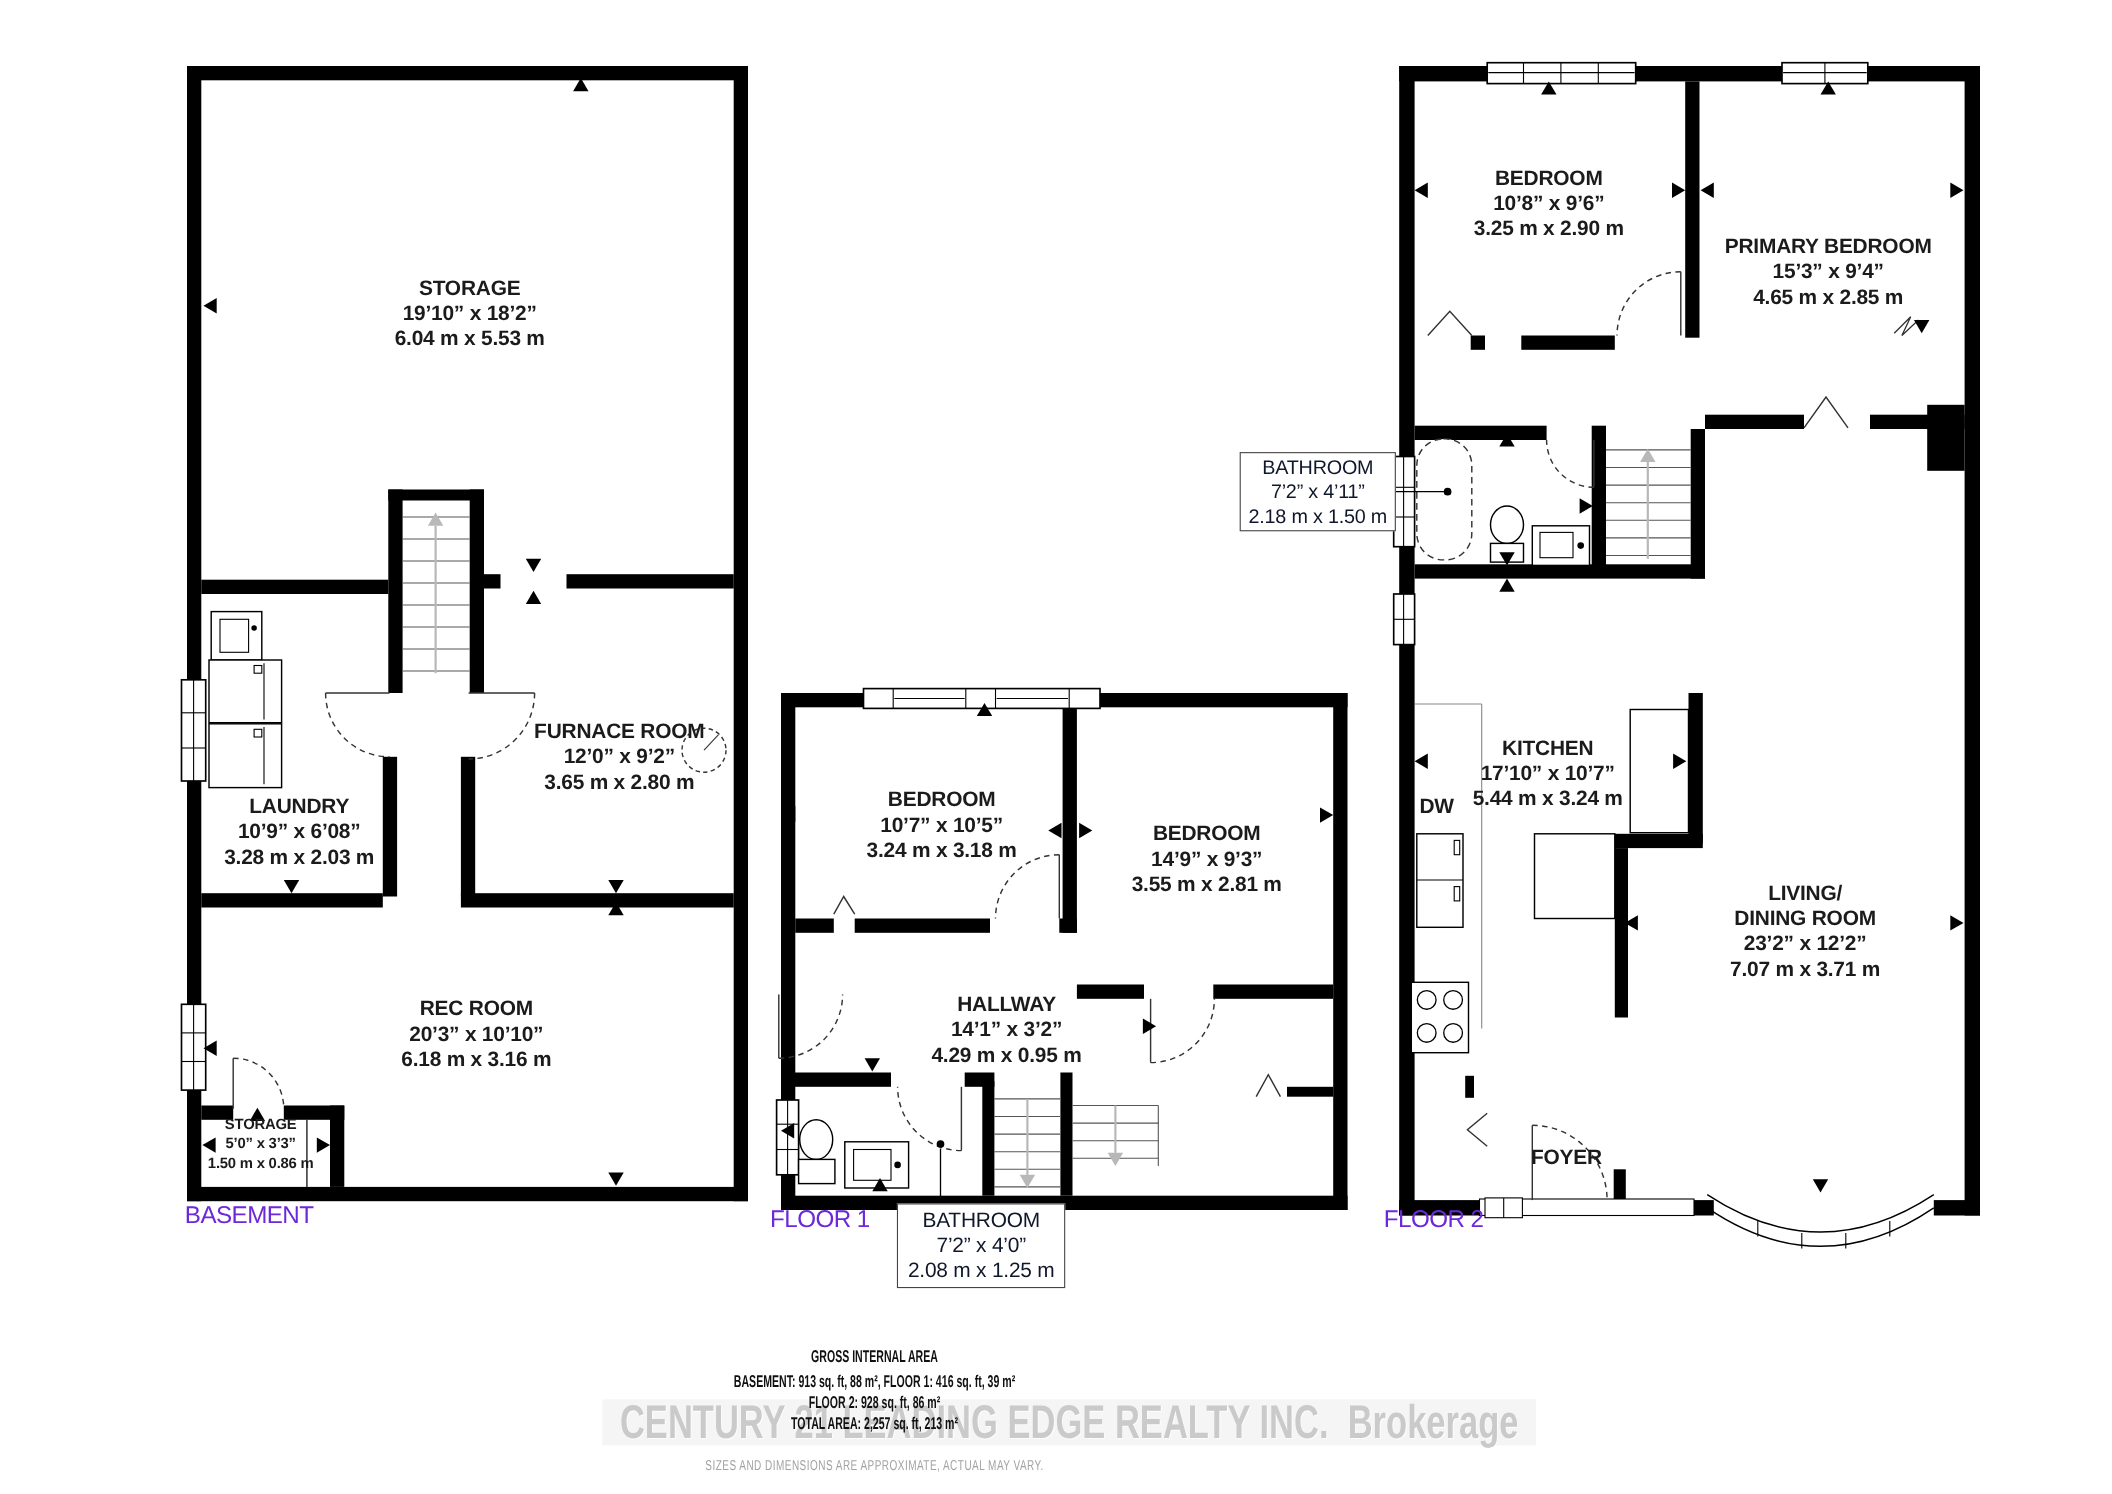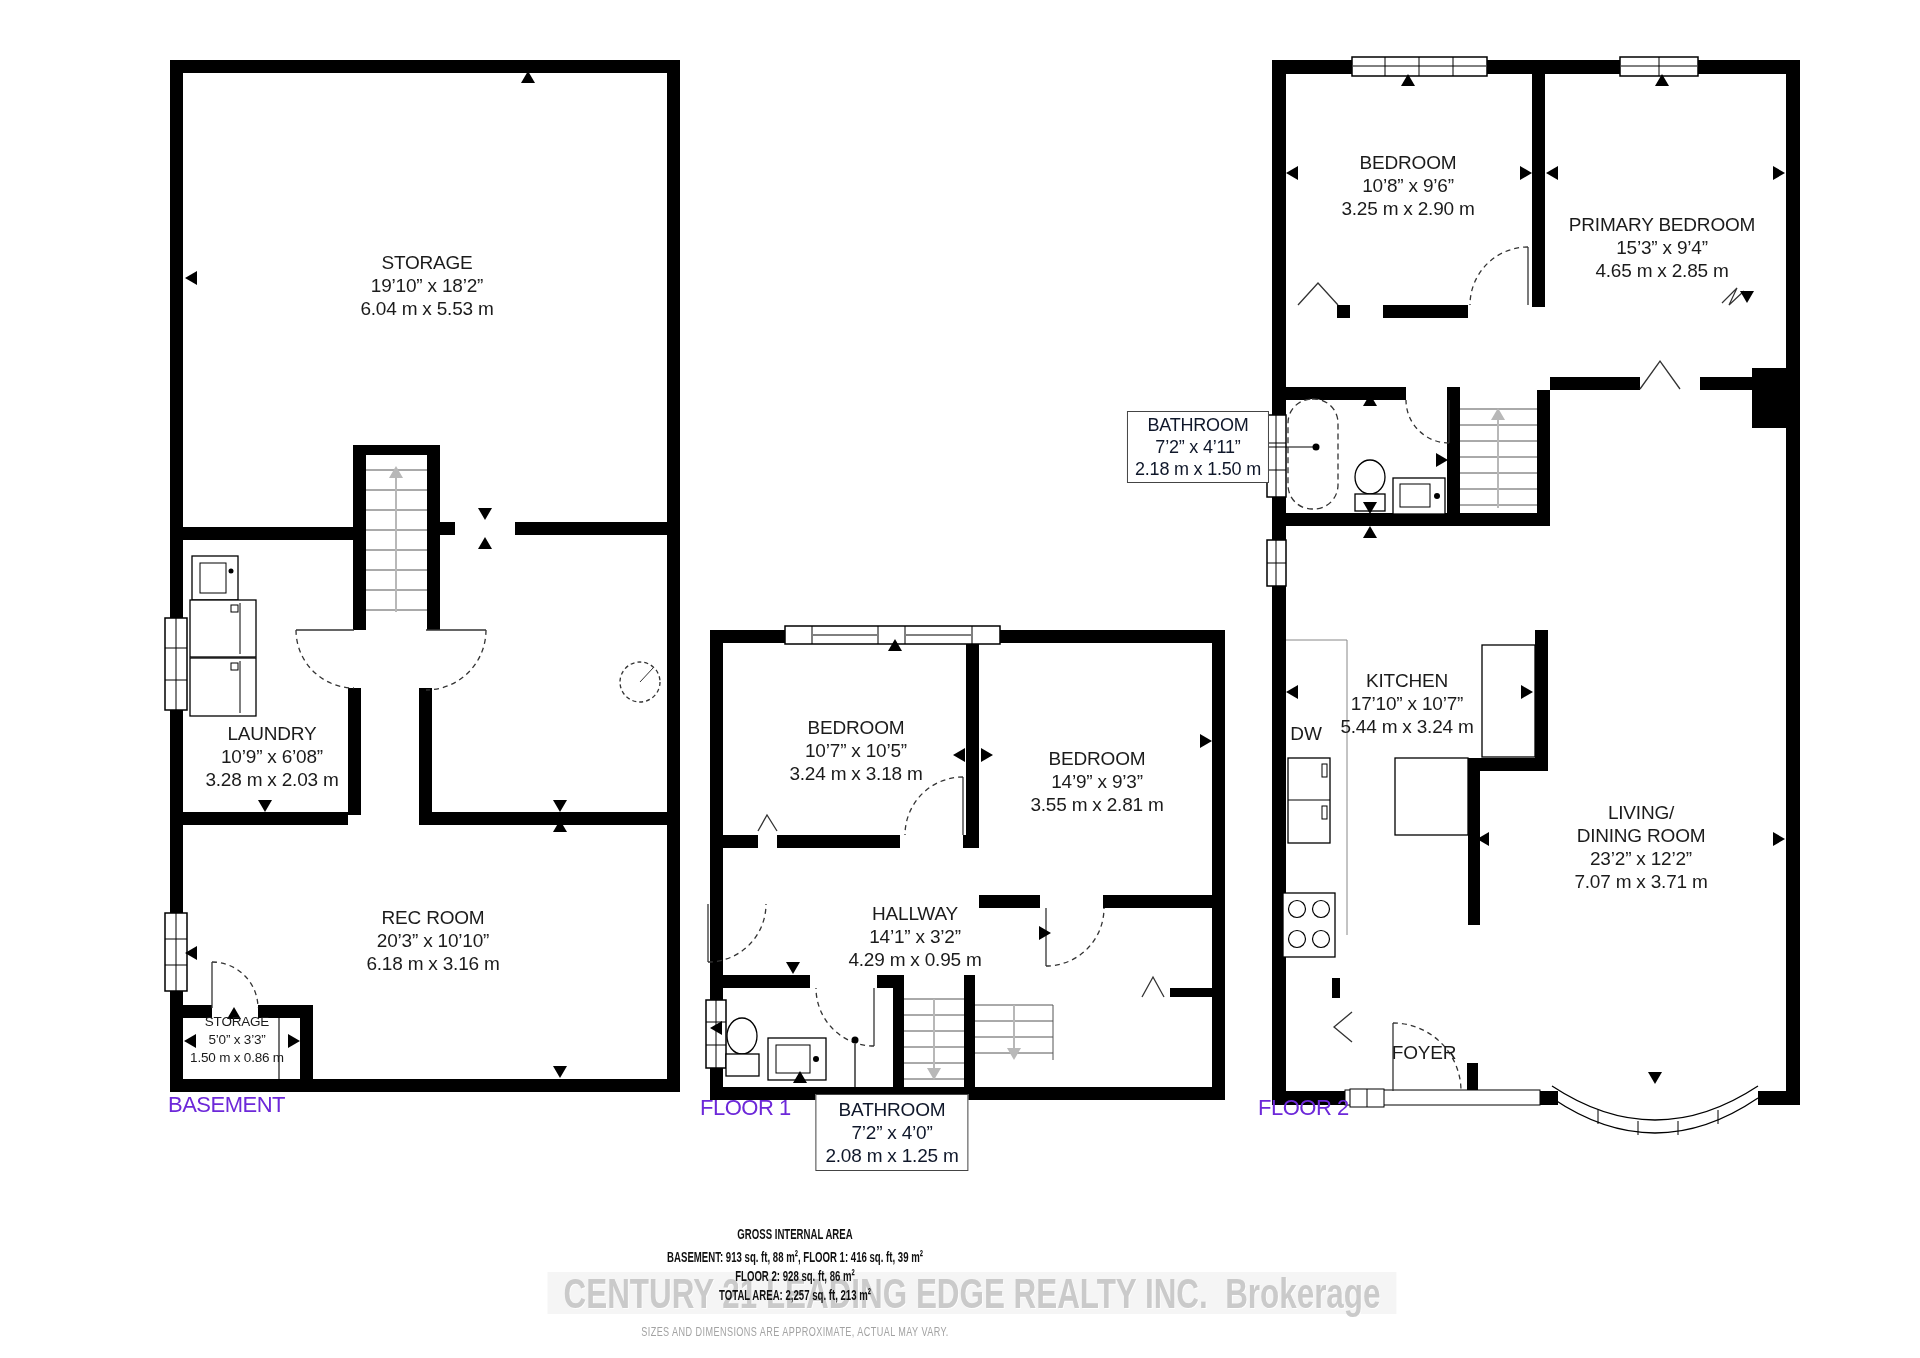--- a/index.html
+++ b/index.html
@@ -1,21 +1,21 @@
 <!DOCTYPE html>
 <html><head>
 <meta charset="utf-8">
 <style>
   html,body{margin:0;padding:0;background:#fff;}
   .canvas{position:relative;width:1920px;height:1358px;background:#ffffff;overflow:hidden;
           font-family:"Liberation Sans",sans-serif;}
   svg.plans{position:absolute;left:0;top:0;z-index:1;}
   .lbl{position:absolute;transform:translateX(-50%);text-align:center;
        font-size:19px;line-height:23px;letter-spacing:-0.2px;color:#1b1b1b;
-       white-space:nowrap;z-index:2;}
+       white-space:nowrap;z-index:2;font-weight:bold;}
   .lbl.sm{font-size:13.5px;line-height:18px;}
   .plan-title{position:absolute;font-size:22px;line-height:36px;color:#6d28d9;
               letter-spacing:-0.5px;z-index:2;white-space:nowrap;}
   .callout{position:absolute;transform:translateX(-50%);background:#fff;
            border:1.5px solid #444;text-align:center;font-size:19px;line-height:23px;
            letter-spacing:-0.2px;color:#0f172a;padding:3px 9px;z-index:2;white-space:nowrap;}
   .callout.sm2{font-size:18px;line-height:22px;padding:2px 7px;}
   .footer{position:absolute;left:795px;top:1224px;transform:translateX(-50%) scaleX(0.62);
           transform-origin:50% 0;text-align:center;font-weight:700;font-size:15.5px;
           line-height:19px;color:#101010;z-index:4;white-space:nowrap;}
@@ -377,20 +377,25 @@
       <path d="M1740 291 h14 l-7 12 z"></path>
     </g>
   </g>
 </svg>
 
 <div class="lbl" style="left:427px;top:251px;">
   <div>STORAGE</div>
   <div>19’10” x 18’2”</div>
   <div>6.04 m x 5.53 m</div>
 </div>
+<div class="lbl" style="left:563px;top:654px;">
+  <div>FURNACE ROOM</div>
+  <div>12’0” x 9’2”</div>
+  <div>3.65 m x 2.80 m</div>
+</div>
 <div class="lbl" style="left:272px;top:722px;">
   <div>LAUNDRY</div>
   <div>10’9” x 6’08”</div>
   <div>3.28 m x 2.03 m</div>
 </div>
 <div class="lbl" style="left:433px;top:906px;">
   <div>REC ROOM</div>
   <div>20’3” x 10’10”</div>
   <div>6.18 m x 3.16 m</div>
 </div>

